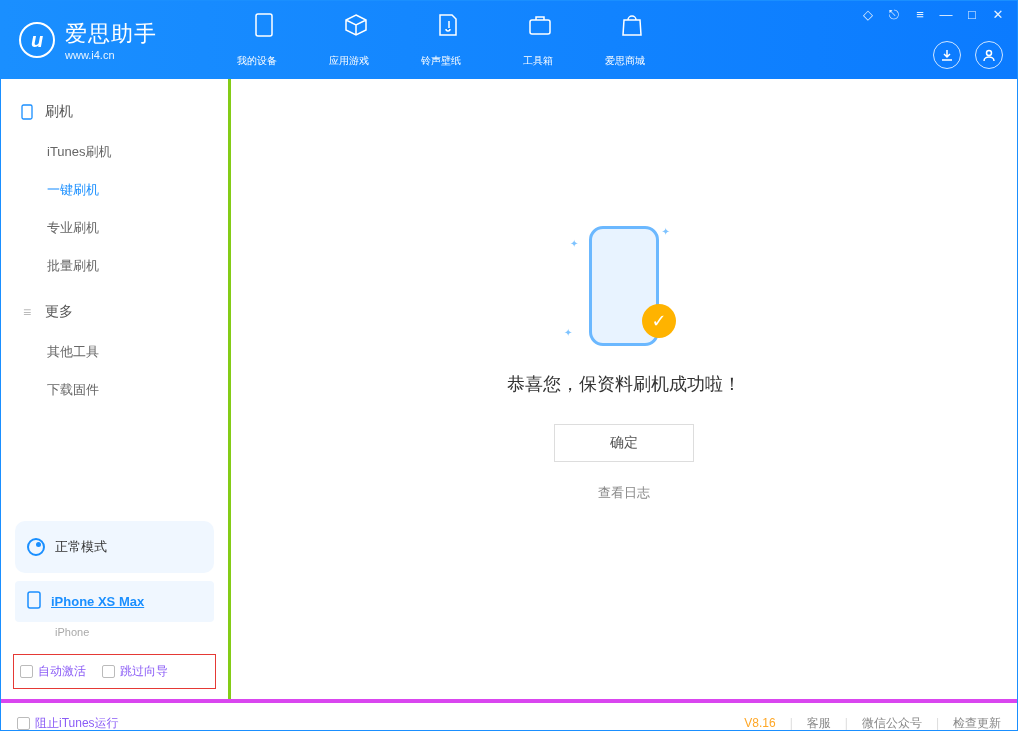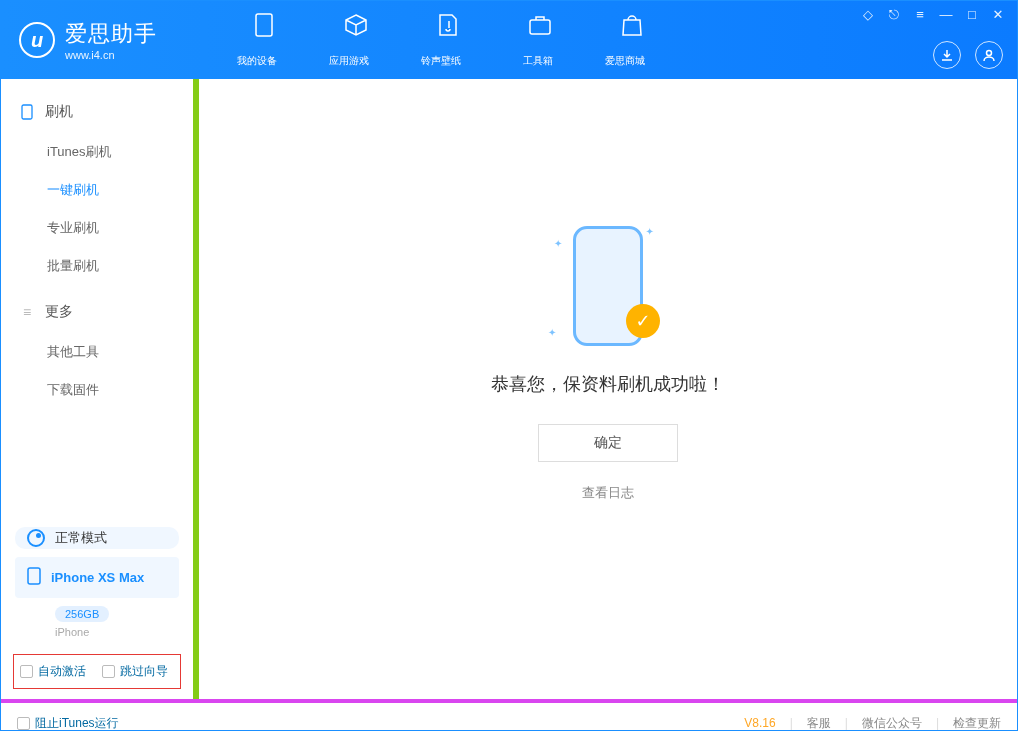--- a/index.html
+++ b/index.html
@@ -17,38 +17,38 @@
 .tab { width: 92px; display: flex; flex-direction: column; align-items: flex-end; justify-content: center; color: #fff; font-size: 10px; cursor: pointer; gap: 16px; }
 .tab.active { background: rgba(255,255,255,0.15); }
 .tab-icon { width: 26px; height: 26px; display: flex; align-items: center; justify-content: center; }
 
 .win-controls-top { position: absolute; top: 6px; right: 10px; display: flex; gap: 8px; color: #fff; font-size: 13px; }
 .win-controls-top span { cursor: pointer; opacity: 0.9; width: 18px; text-align: center; }
 .header-right { position: absolute; right: 14px; bottom: 10px; display: flex; gap: 14px; }
 .circle-btn { width: 28px; height: 28px; border: 1.5px solid rgba(255,255,255,0.8); border-radius: 50%; display: flex; align-items: center; justify-content: center; color: #fff; cursor: pointer; }
 
 .body { display: flex; height: 620px; }
-.sidebar { width: 198px; border-right: 6px solid #84cc16; padding-top: 18px; display: flex; flex-direction: column; }
+.sidebar { width: 230px; border-right: 3px solid #84cc16; padding-top: 18px; display: flex; flex-direction: column; }
 .side-group { padding: 0 18px 6px; color: #555; font-size: 14px; display: flex; align-items: center; gap: 10px; height: 36px; }
 .side-group .gicon { width: 16px; height: 16px; display: inline-flex; align-items: center; justify-content: center; }
 .side-item { padding-left: 46px; height: 38px; display: flex; align-items: center; color: #666; font-size: 13px; cursor: pointer; }
 .side-item.active { color: #1a8fff; }
 .side-spacer { flex: 1; }
 
 .device-block { margin: 0 14px 10px; }
-.mode-row { background: #f0f7ff; border-radius: 10px; padding: 2px 12px; display: flex; align-items: center; gap: 10px; color: #333; font-size: 13px; margin-bottom: 8px; }
+.mode-row { background: #f0f7ff; border-radius: 10px; padding: 17px 12px; display: flex; align-items: center; gap: 10px; color: #333; font-size: 13px; margin-bottom: 8px; }
 .mode-icon { width: 18px; height: 18px; border: 2px solid #1a8fff; border-radius: 50%; position: relative; }
 .mode-icon::after { content: ""; position: absolute; width: 5px; height: 5px; background: #1a8fff; border-radius: 50%; top: 2px; right: 2px; }
-.device-row { background: #f0f7ff; border-radius: 4px; padding: 10px 12px; color: #1a8fff; font-size: 13px; font-weight: bold; display: flex; align-items: center; gap: 10px; }
+.device-row { background: #f0f7ff; border-radius: 4px; padding: 10px 12px; color: #1a8fff; font-size: 13px; font-weight: bold; display: flex; align-items: center; gap: 10px; text-decoration: underline; }
 .device-sub { padding: 4px 12px 0 40px; }
 .badge { display: inline-block; background: #e3f0ff; color: #1a8fff; font-size: 11px; padding: 2px 10px; border-radius: 10px; margin-top: 4px; font-weight: normal; }
 .device-type { color: #aaa; font-size: 11px; padding-left: 40px; margin-top: 4px; }
 
 .opt-row { border: 1.5px solid #e53935; margin: 6px 12px 10px; padding: 8px 6px; display: flex; gap: 16px; align-items: center; }
-.chk { display: flex; align-items: center; gap: 5px; color: #0369a1; font-size: 12px; cursor: pointer; }
+.chk { display: flex; align-items: center; gap: 5px; color: #8b5cf6; font-size: 12px; cursor: pointer; }
 .chk-box { width: 13px; height: 13px; border: 1px solid #bbb; border-radius: 2px; }
 
 .main { flex: 1; position: relative; display: flex; flex-direction: column; align-items: center; justify-content: center; gap: 16px; padding-bottom: 60px; }
 .phone-illus { width: 140px; height: 140px; position: relative; display: flex; align-items: center; justify-content: center; }
 .phone-shape { width: 70px; height: 120px; border: 3px solid #6bb8ff; border-radius: 14px; background: #e8f3ff; position: relative; }
 .phone-check { position: absolute; right: 18px; bottom: 18px; width: 34px; height: 34px; background: #ffb300; border-radius: 50%; display: flex; align-items: center; justify-content: center; color: #fff; font-size: 18px; }
 .sparkle { position: absolute; color: #7ec3ff; font-size: 10px; }
 .sp1 { top: 22px; left: 16px; } .sp2 { top: 10px; right: 24px; } .sp3 { bottom: 18px; left: 10px; }
 .success-text { color: #333; font-size: 18px; }
 .ok-btn { margin-top: 12px; width: 140px; height: 38px; border: 1px solid #ddd; background: #fff; color: #555; font-size: 14px; cursor: pointer; }
@@ -167,21 +167,20 @@
       <div class="mode-row">
         <span class="mode-icon"></span>
         <span>正常模式</span>
       </div>
       <div class="device-row">
         <span><svg width="14" height="18" viewBox="0 0 14 18">
               <rect x="1" y="1" width="12" height="16" rx="2" fill="none" stroke="#1a8fff" stroke-width="1.5"></rect>
             </svg></span>
         <span>iPhone XS Max</span>
       </div>
-      <div class="device-sub"><span class="badge">256GB</span></div>
       <div class="device-type">iPhone</div>
     </div>
     <div class="opt-row">
       <label class="chk">
           <span class="chk-box"></span>
           <span>自动激活</span>
         </label>
       <label class="chk">
           <span class="chk-box"></span>
           <span>跳过向导</span>

